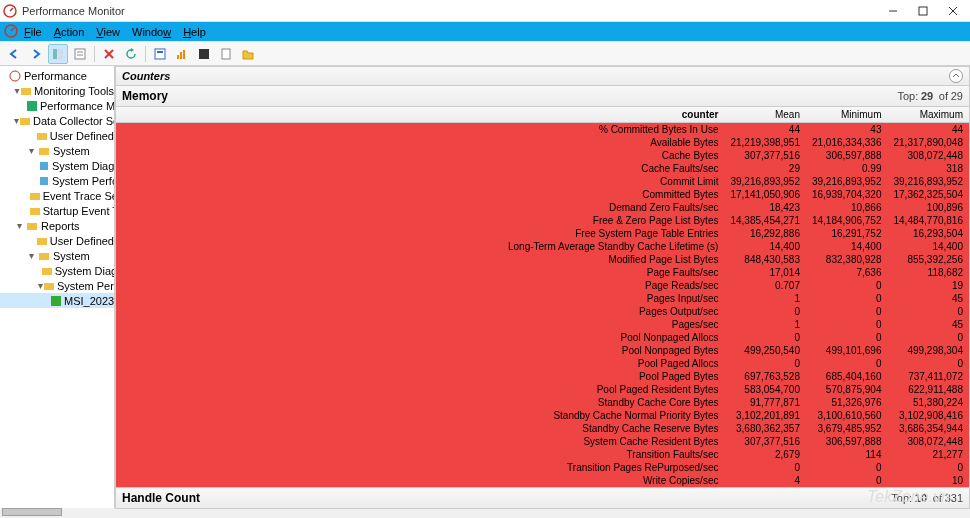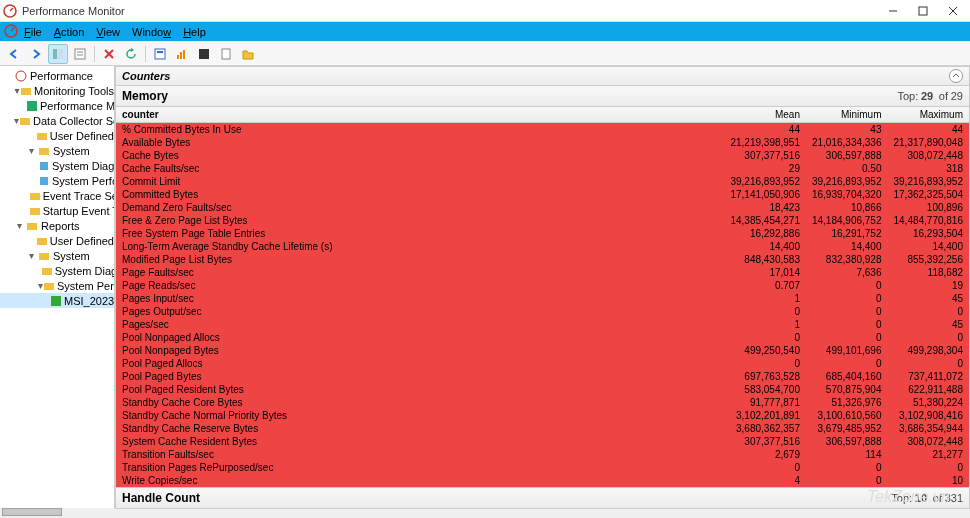--- a/index.html
+++ b/index.html
@@ -11,38 +11,38 @@
 .winbtn { width:30px; height:20px; display:flex; align-items:center; justify-content:center; color:#555;}
 .menubar { height:20px; background:#0ea5e9; display:flex; align-items:center; padding:0 4px; border-bottom:1px solid #e8e8e8;}
 .menuitem { padding:2px 6px; }
 .menuitem .u { text-decoration:underline; }
 .toolbar { height:24px; background:#f7f7f7; display:flex; align-items:center; padding:0 4px; gap:2px; border-bottom:1px solid #d0d0d0;}
 .tbtn { width:20px; height:20px; display:flex; align-items:center; justify-content:center; border-radius:2px;}
 .tbtn.active { background:#cde6ff; border:1px solid #8cc;}
 .tsep { width:1px; height:16px; background:#ccc; margin:0 2px;}
 .main { display:flex; height:calc(100% - 22px - 20px - 24px - 10px);}
 .tree { width:115px; background:#fff; border-right:1px solid #ccc; overflow:hidden; padding:2px 0;}
-.tree-row { display:flex; align-items:center; height:15px; padding-left:14px; white-space:nowrap;}
+.tree-row { display:flex; align-items:center; height:15px; padding-left:8px; white-space:nowrap;}
 .tree-row .exp { width:11px; text-align:center; color:#666; font-size:10px;}
 .tree-row .ticon { width:14px; height:14px; margin-right:2px; display:flex;align-items:center;justify-content:center;}
 .tree-row.sel { background:#cde8ff;}
 .tree-row.sel .label { background:#cde8ff;}
 .indent1 { padding-left:14px;} .indent2 { padding-left:26px;} .indent3 { padding-left:38px;} .indent4 { padding-left:50px;}
 .content { flex:1; background:#ef4444; overflow-y:auto; overflow-x:hidden; position:relative;}
 .content::-webkit-scrollbar{width:16px;} .content::-webkit-scrollbar-track{background:#f0f0f0;} .content::-webkit-scrollbar-thumb{background:#c0c0c0;border:1px solid #a0a0a0;}
 .counters-hdr { background:linear-gradient(#f8f8f8,#ececec); border:1px solid #ccc; padding:2px 6px; font-weight:bold; font-style:italic; display:flex; justify-content:space-between; align-items:center;}
 .circle { width:14px;height:14px;border:1px solid #999;border-radius:50%;background:#fff;display:flex;align-items:center;justify-content:center;}
 .section-hdr { background:linear-gradient(#f8f8f8,#ececec); border:1px solid #ccc; border-top:none; padding:3px 6px; display:flex; justify-content:space-between; align-items:center;gap:36px;}
 .section-hdr .name{ font-weight:bold; font-size:12px;}
 .section-hdr .top { font-size:10px; color:#444;}
 table { width:100%; border-collapse:collapse; border:1px solid #ccc; border-top:none;}
 thead td { background:linear-gradient(#f8f8f8,#ececec); border-bottom:1px solid #ccc; padding:2px 6px; font-size:10px;}
 tbody td { padding:1px 6px; font-size:10px; border-bottom:0px;}
 td.num { text-align:right; width:80px;}
-td.first { font-weight:normal;}
+td.first { font-weight:normal;text-align:right;}
 thead td.first { font-weight:bold;}
 .status { position:absolute; bottom:0; left:0; right:0; height:10px; background:#f0f0f0; border-top:1px solid #ccc;}
 .hsb { position:absolute; bottom:0; left:0; width:115px; height:10px; background:#f0f0f0;}
 .hsb-thumb{ position:absolute; left:2px; top:0; width:60px; height:8px; background:#c8c8c8; border:1px solid #a0a0a0;}
 .watermark { position:absolute; right:20px; bottom:12px; color:#ddd; font-size:16px; font-style:italic; pointer-events:none;}
 </style>
 </head>
 <body>
 
 <div class="titlebar">
@@ -334,21 +334,21 @@
           </tr>
           <tr>
             <td class="first">Cache Bytes</td>
             <td class="num">307,377,516</td>
             <td class="num">306,597,888</td>
             <td class="num">308,072,448</td>
           </tr>
           <tr>
             <td class="first">Cache Faults/sec</td>
             <td class="num">29</td>
-            <td class="num">0.50</td>
+            <td class="num">0.99</td>
             <td class="num">318</td>
           </tr>
           <tr>
             <td class="first">Commit Limit</td>
             <td class="num">39,216,893,952</td>
             <td class="num">39,216,893,952</td>
             <td class="num">39,216,893,952</td>
           </tr>
           <tr>
             <td class="first">Committed Bytes</td>

